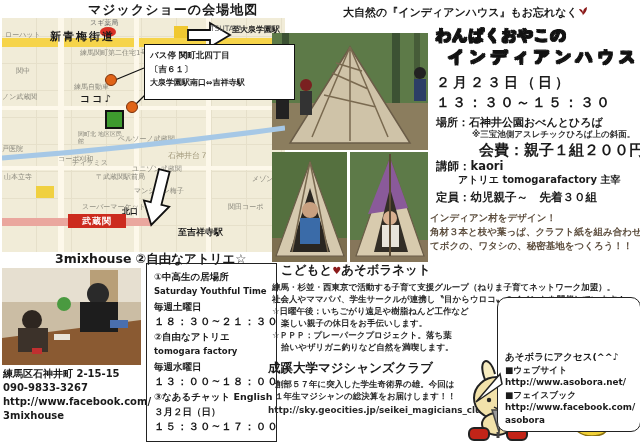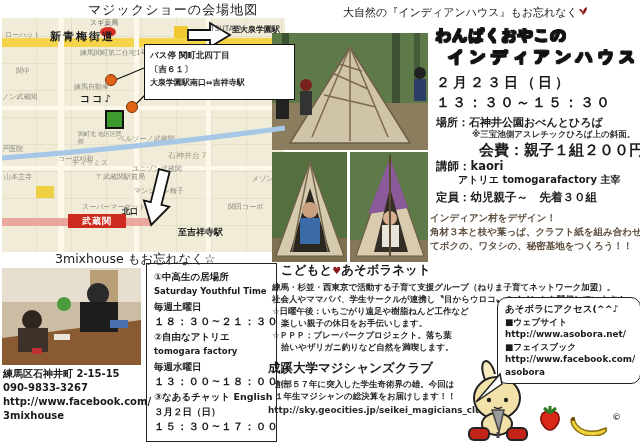--- a/index.html
+++ b/index.html
@@ -1,20 +1,20 @@
 <!DOCTYPE html>
 <html><head>
 <meta charset="utf-8">
 <style>
   html,body{margin:0;padding:0;background:#888;}
   #flyer{position:relative;width:640px;height:445px;background:#ffffff;overflow:hidden;
          font-family:"DejaVu Sans",sans-serif;color:#1a1a1a;}
   .abs{position:absolute;}
   .nowrap{white-space:nowrap;}
-  .hand{font-weight:normal;text-align:right;}
+  .hand{font-weight:bold;text-align:right;}
   
   #map{position:absolute;left:2px;top:18px;width:283px;height:234px;
        background:
          repeating-linear-gradient(0deg, transparent 0 26px, #e6e0ca 26px 27px),
          repeating-linear-gradient(90deg, transparent 0 34px, #e6e0ca 34px 35px),
          #f1ecd8;}
   .road-h{position:absolute;left:0;width:100%;background:#f6d44a;}
   .road-cream{position:absolute;background:#fdf8ea;}
   .mlbl{position:absolute;font-size:7px;color:#8a887d;white-space:nowrap;}
   .mlbl-big{font-size:8px;color:#a39a7d;}
@@ -182,21 +182,21 @@
   <div class="rline" style="left:436px;top:115px;font-size:11px;">場所：石神井公園おべんとひろば</div>
   <div class="rline" style="left:448px;top:129px;font-size:8.5px;color:#333;margin-left:24px;">※三宝池側アスレチックひろば上の斜面。</div>
   <div class="rline" style="left:436px;top:141px;font-size:15px;margin-left:43px;">会費：親子１組２００円</div>
   <div class="rline" style="left:436px;top:159px;font-size:11.5px;">講師：kaori</div>
   <div class="rline" style="left:458px;top:173px;font-size:10px;">アトリエ tomogarafactory 主宰</div>
   <div class="rline" style="left:436px;top:190px;font-size:11.5px;">定員：幼児親子～　先着３０組</div>
   <div class="desc" style="left:430px;top:212px;">インディアン村をデザイン！</div>
   <div class="desc" style="left:430px;top:226px;">角材３本と枝や葉っぱ、クラフト紙を組み合わせ</div>
   <div class="desc" style="left:430px;top:240px;">てボクの、ワタシの、秘密基地をつくろう！！</div>
 
-  <div class="abs hand nowrap" style="left:55px;top:251px;font-size:12.5px;">3mixhouse もお忘れなく☆</div>
+  <div class="abs hand nowrap" style="left:55px;top:251px;font-size:12.5px;">3mixhouse ②自由なアトリエ☆</div>
 
   <div class="photo" style="left:2px;top:268px;width:139px;height:97px;">
     <svg width="139" height="97">
       <rect width="139" height="97" fill="#cbbda4"></rect>
       <rect width="139" height="34" fill="#e6dfd0"></rect>
       <rect x="88" y="2" width="28" height="32" fill="#b89f78"></rect>
       <polygon points="0,70 139,52 139,97 0,97" fill="#8a5a32"></polygon>
       <circle cx="96" cy="26" r="11" fill="#2a2a2a"></circle>
       <rect x="78" y="34" width="38" height="30" fill="#1d1d1d"></rect>
       <circle cx="30" cy="52" r="10" fill="#2e2620"></circle>
@@ -238,21 +238,21 @@
   <div class="para" style="left:281px;top:318px;">楽しい親子の休日をお手伝いします。</div>
   <div class="para" style="left:272px;top:330px;">☆ＰＰＰ：プレーパークプロジェクト。落ち葉</div>
   <div class="para" style="left:281px;top:342px;">拾いやザリガニ釣りなど自然を満喫します。</div>
 
   <div class="h-block" style="left:268px;top:360px;">成蹊大学マジシャンズクラブ</div>
   <div class="para" style="left:275px;top:379px;">創部５７年に突入した学生奇術界の雄。今回は</div>
   <div class="para" style="left:275px;top:391px;">１年生マジシャンの総決算をお届けします！！</div>
   <div class="para" style="left:268px;top:405px;font-size:8.8px;">http://sky.geocities.jp/seikei_magicians_club/</div>
 
   <div id="bubble">
-    <div style="font-size:9.5px;">あそボラにアクセス(^^♪</div>
+    <div style="font-size:9.5px;margin-top:48px;">あそボラにアクセス(^^♪</div>
     <div>■ウェブサイト</div>
     <div>http://www.asobora.net/</div>
     <div>■フェイスブック</div>
     <div>http://www.facebook.com/</div>
     <div>asobora</div>
   </div>
   <svg class="abs" style="left:474px;top:372px;z-index:6;" width="30" height="34">
     <polygon points="26,2 2,30 28,12" fill="#fff" stroke="#222" stroke-width="1.5"></polygon>
   </svg>
 

